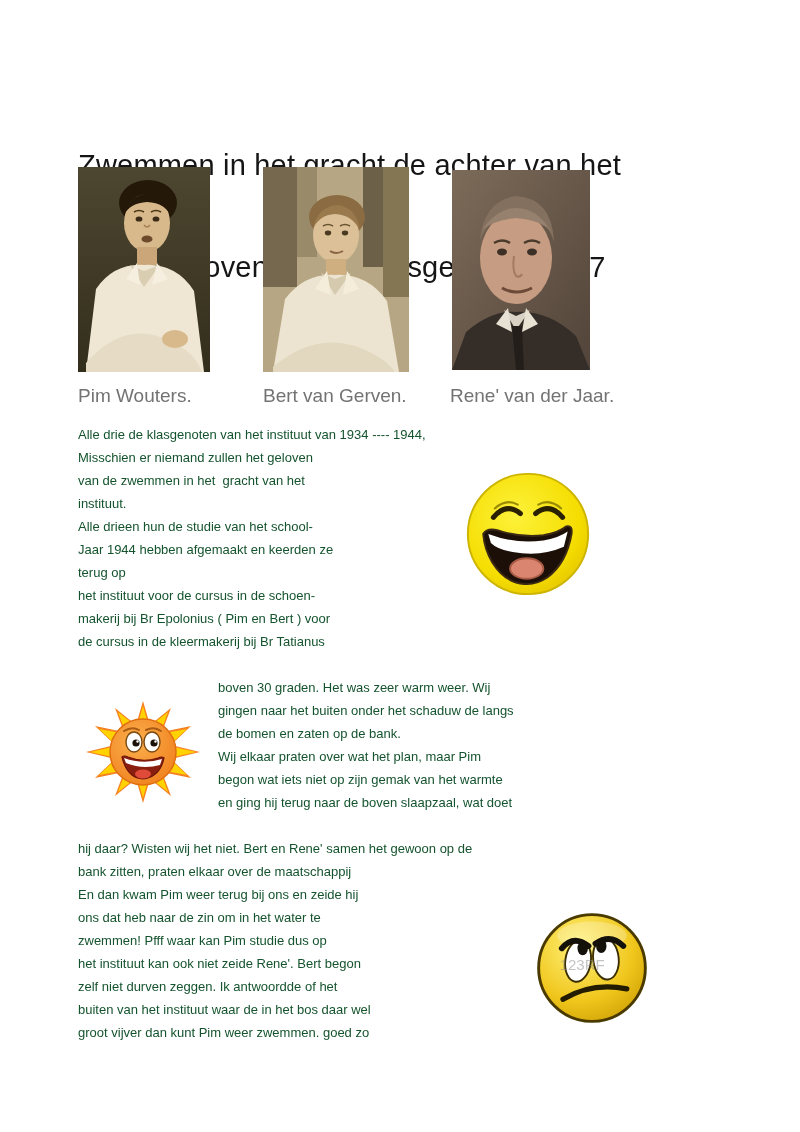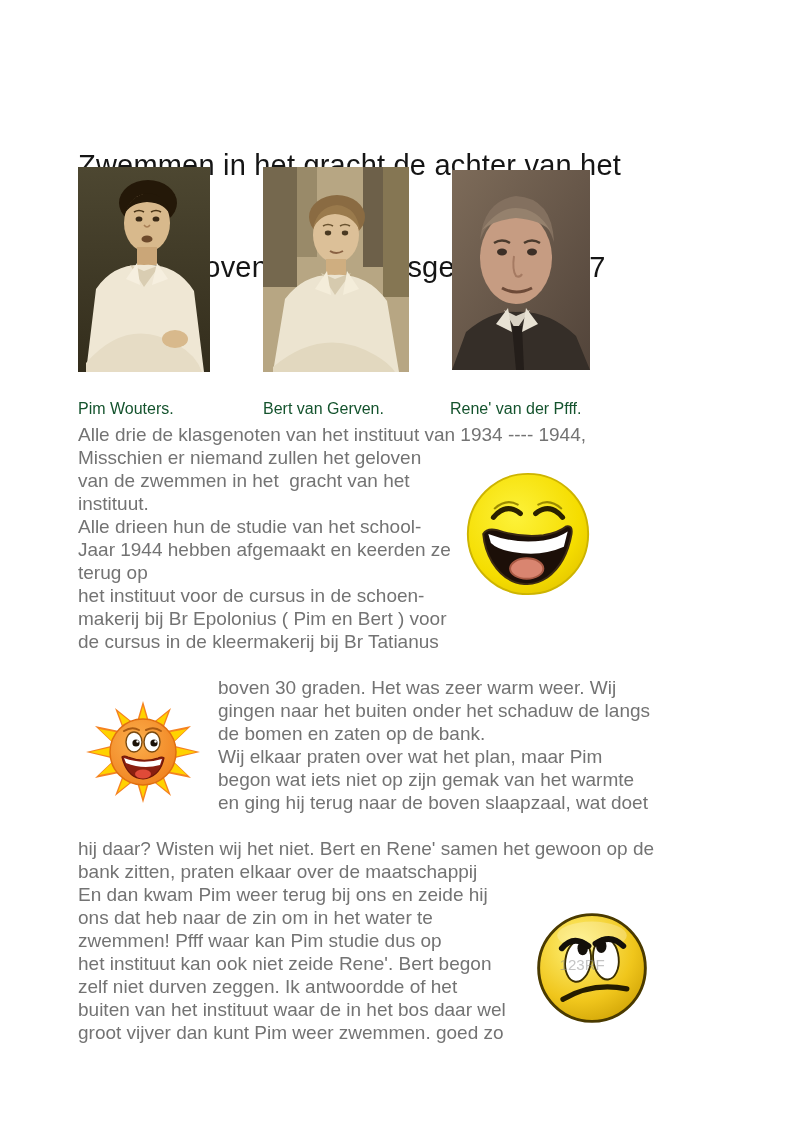--- a/index.html
+++ b/index.html
@@ -7,23 +7,23 @@
     position:relative;width:704px;height:1132px;background:#ffffff;
     overflow:hidden;font-family:"Liberation Sans","DejaVu Sans",sans-serif;
     color:#1e1e1e;
   }
   .title{
     position:absolute;left:78px;top:80px;font-size:29px;line-height:34px;
     color:#151515;letter-spacing:.2px;white-space:pre;
   }
   .photo{position:absolute;}
   .photo svg{display:block;width:100%;height:100%;}
-  .caption{position:absolute;top:400px;font-size:16px;color:#14532d;white-space:pre;}
+  .caption{position:absolute;top:385px;font-size:19px;color:#737373;white-space:pre;}
   .cap1{left:78px;} .cap2{left:263px;} .cap3{left:450px;}
-  .block{position:absolute;font-size:19px;color:#737373;}
+  .block{position:absolute;font-size:13px;color:#14532d;}
   .block .bl{height:23px;line-height:23px;white-space:pre;}
   .blockA{left:78px;top:423px;}
   .blockB{left:218px;top:676px;}
   .blockC{left:78px;top:837px;}
   .emoji{position:absolute;}
   .emoji svg{display:block;width:100%;height:100%;}
   .em-laugh{left:464px;top:470px;width:128px;height:128px;}
   .em-sun{left:72px;top:697px;width:142px;height:110px;}
   .em-angry{left:534px;top:910px;width:116px;height:116px;}
   .wm{font-size:13px;fill:#8a8a8a;opacity:.5;font-family:"Liberation Sans",sans-serif;}
@@ -111,21 +111,21 @@
       <path d="M0,200 L14,162 Q40,140 64,142 Q96,140 124,166 L138,200 Z" fill="#352e28"></path>
       <path d="M52,140 L64,160 L78,140 L64,146 Z" fill="#d9d2c4"></path>
       <path d="M60,156 L64,200 L72,200 L70,156 Z" fill="#241e1a"></path>
       <path d="M56,138 L44,154 L60,162 Z" fill="#e8e2d4"></path>
       <path d="M74,138 L86,154 L70,162 Z" fill="#e8e2d4"></path>
     </svg>
   </div>
 
   <div class="caption cap1">Pim Wouters.</div>
   <div class="caption cap2">Bert van Gerven.</div>
-  <div class="caption cap3">Rene' van der Pfff.</div>
+  <div class="caption cap3">Rene' van der Jaar.</div>
 
   <div class="block blockA">
     <div class="bl">Alle drie de klasgenoten van het instituut van 1934 ---- 1944,</div>
     <div class="bl">Misschien er niemand zullen het geloven</div>
     <div class="bl">van de zwemmen in het  gracht van het</div>
     <div class="bl">instituut.</div>
     <div class="bl">Alle drieen hun de studie van het school-</div>
     <div class="bl">Jaar 1944 hebben afgemaakt en keerden ze</div>
     <div class="bl">terug op</div>
     <div class="bl">het instituut voor de cursus in de schoen-</div>

